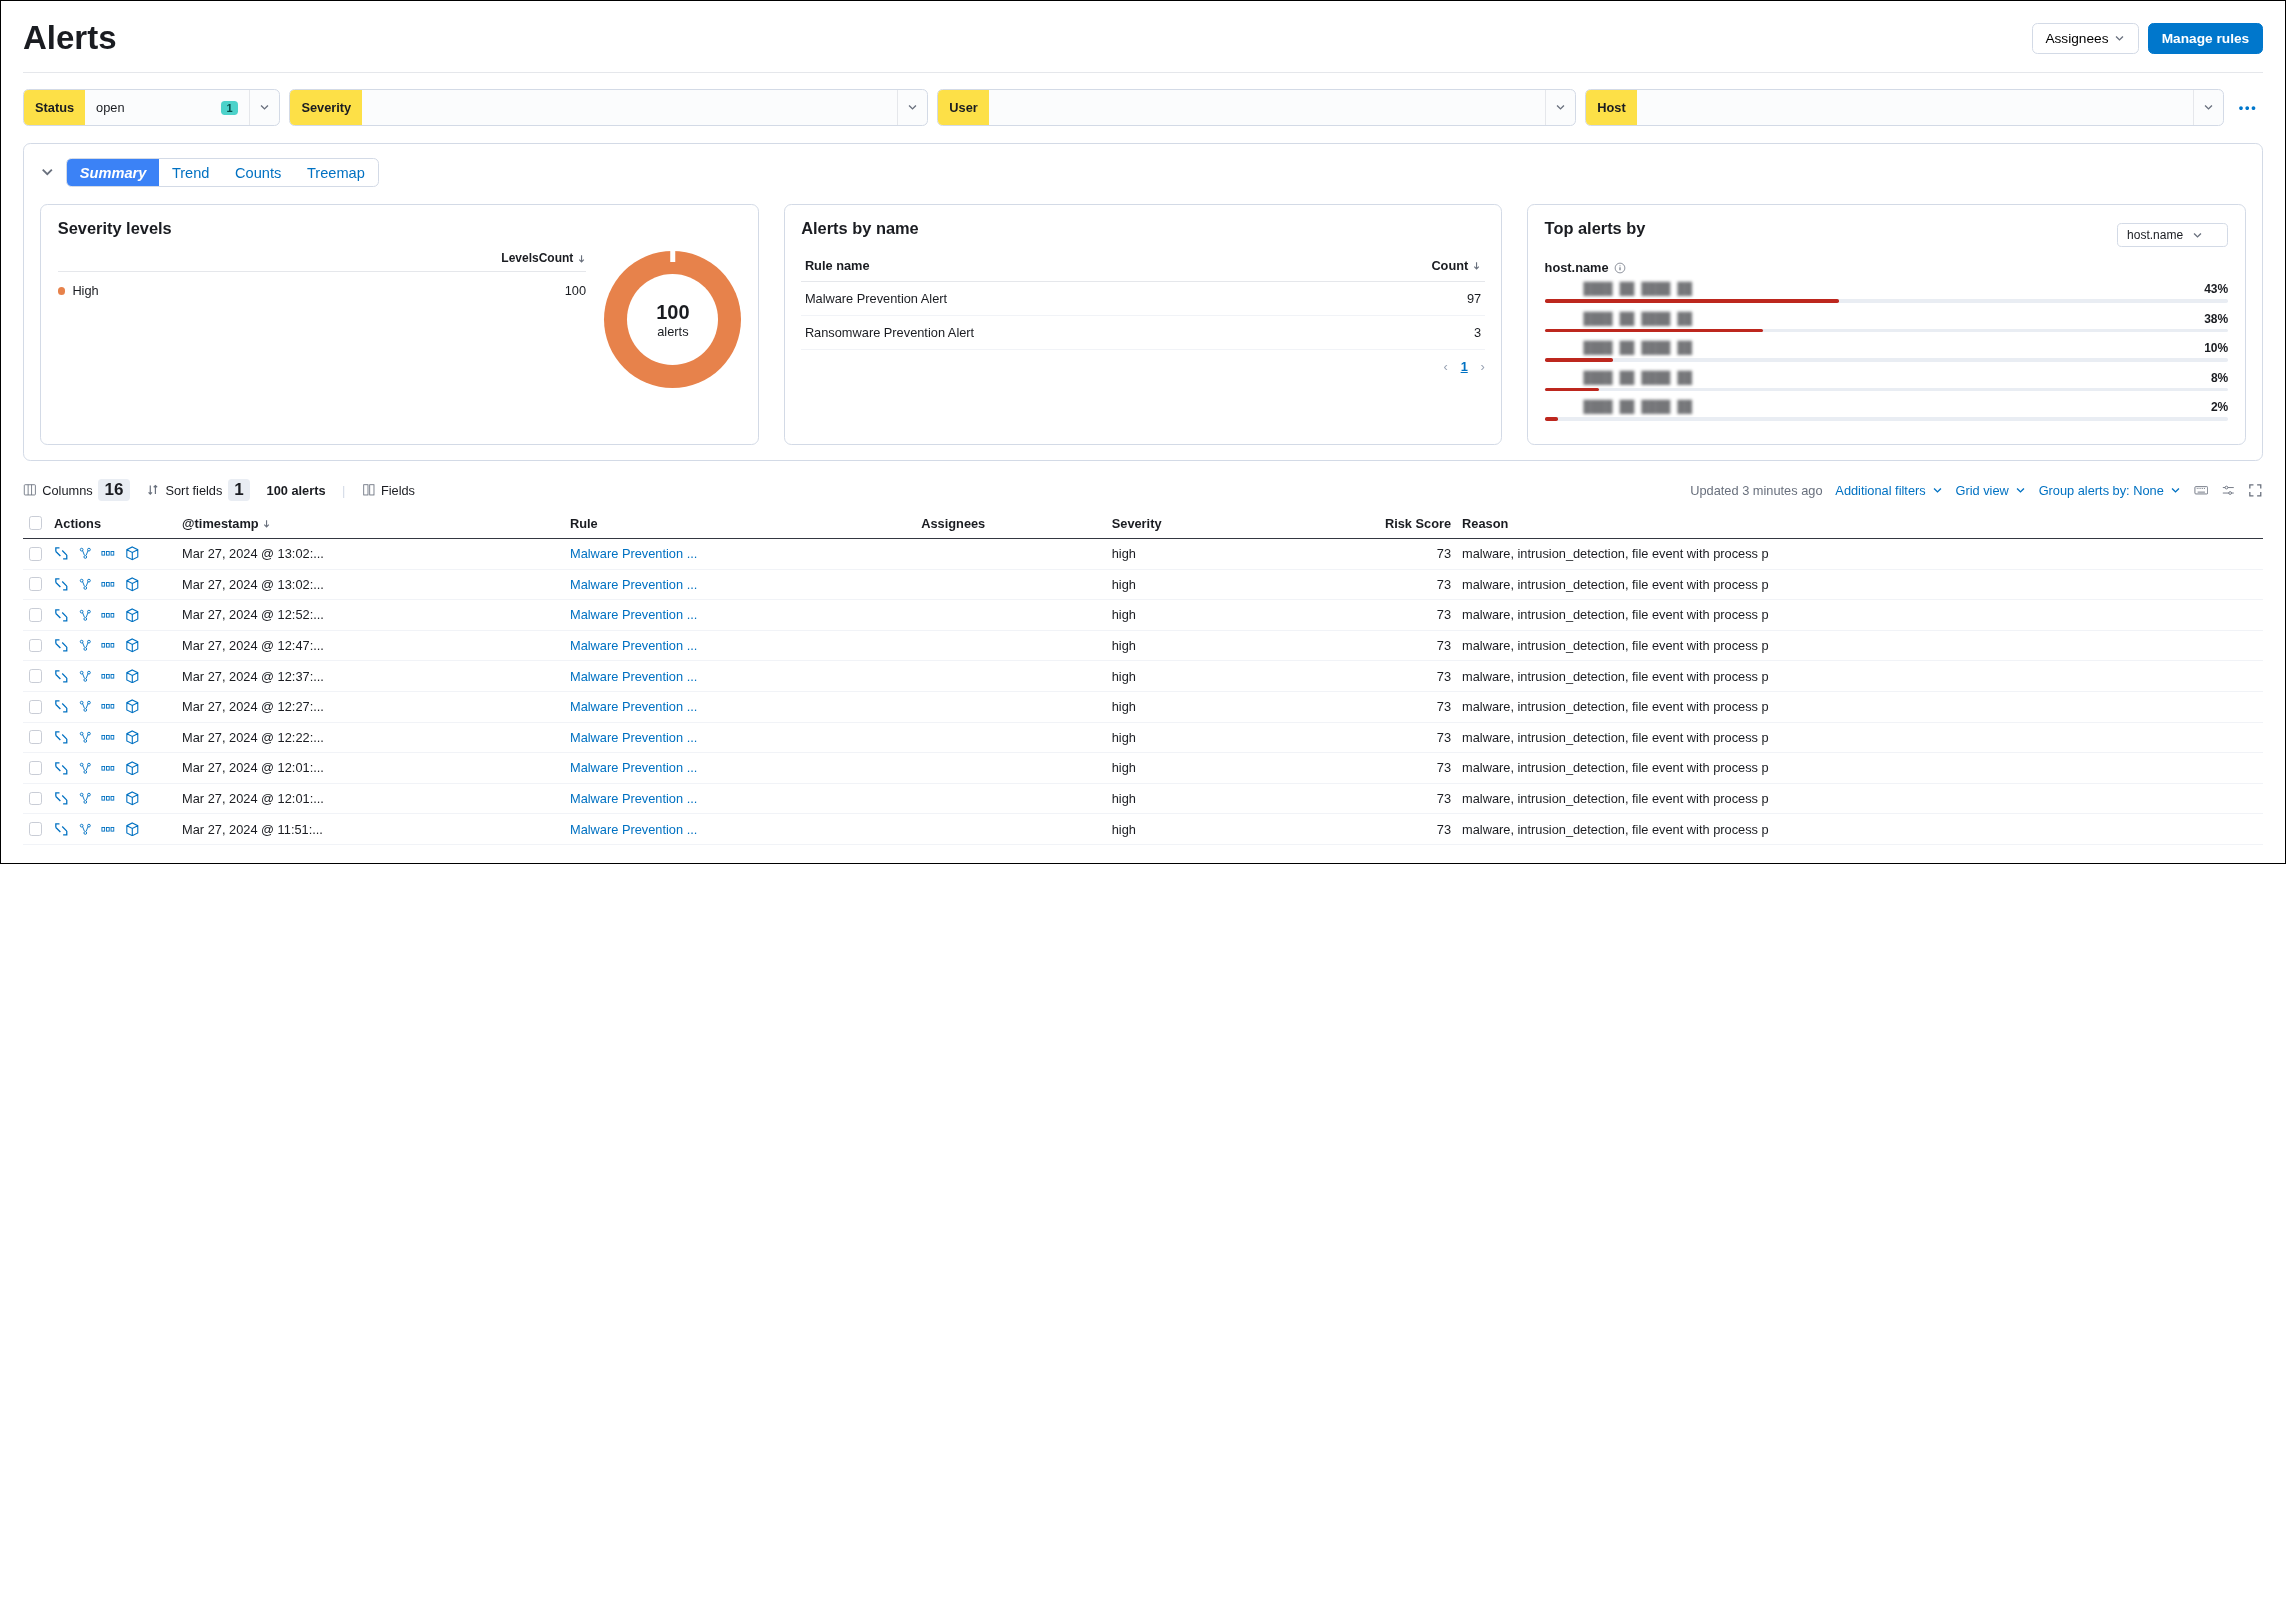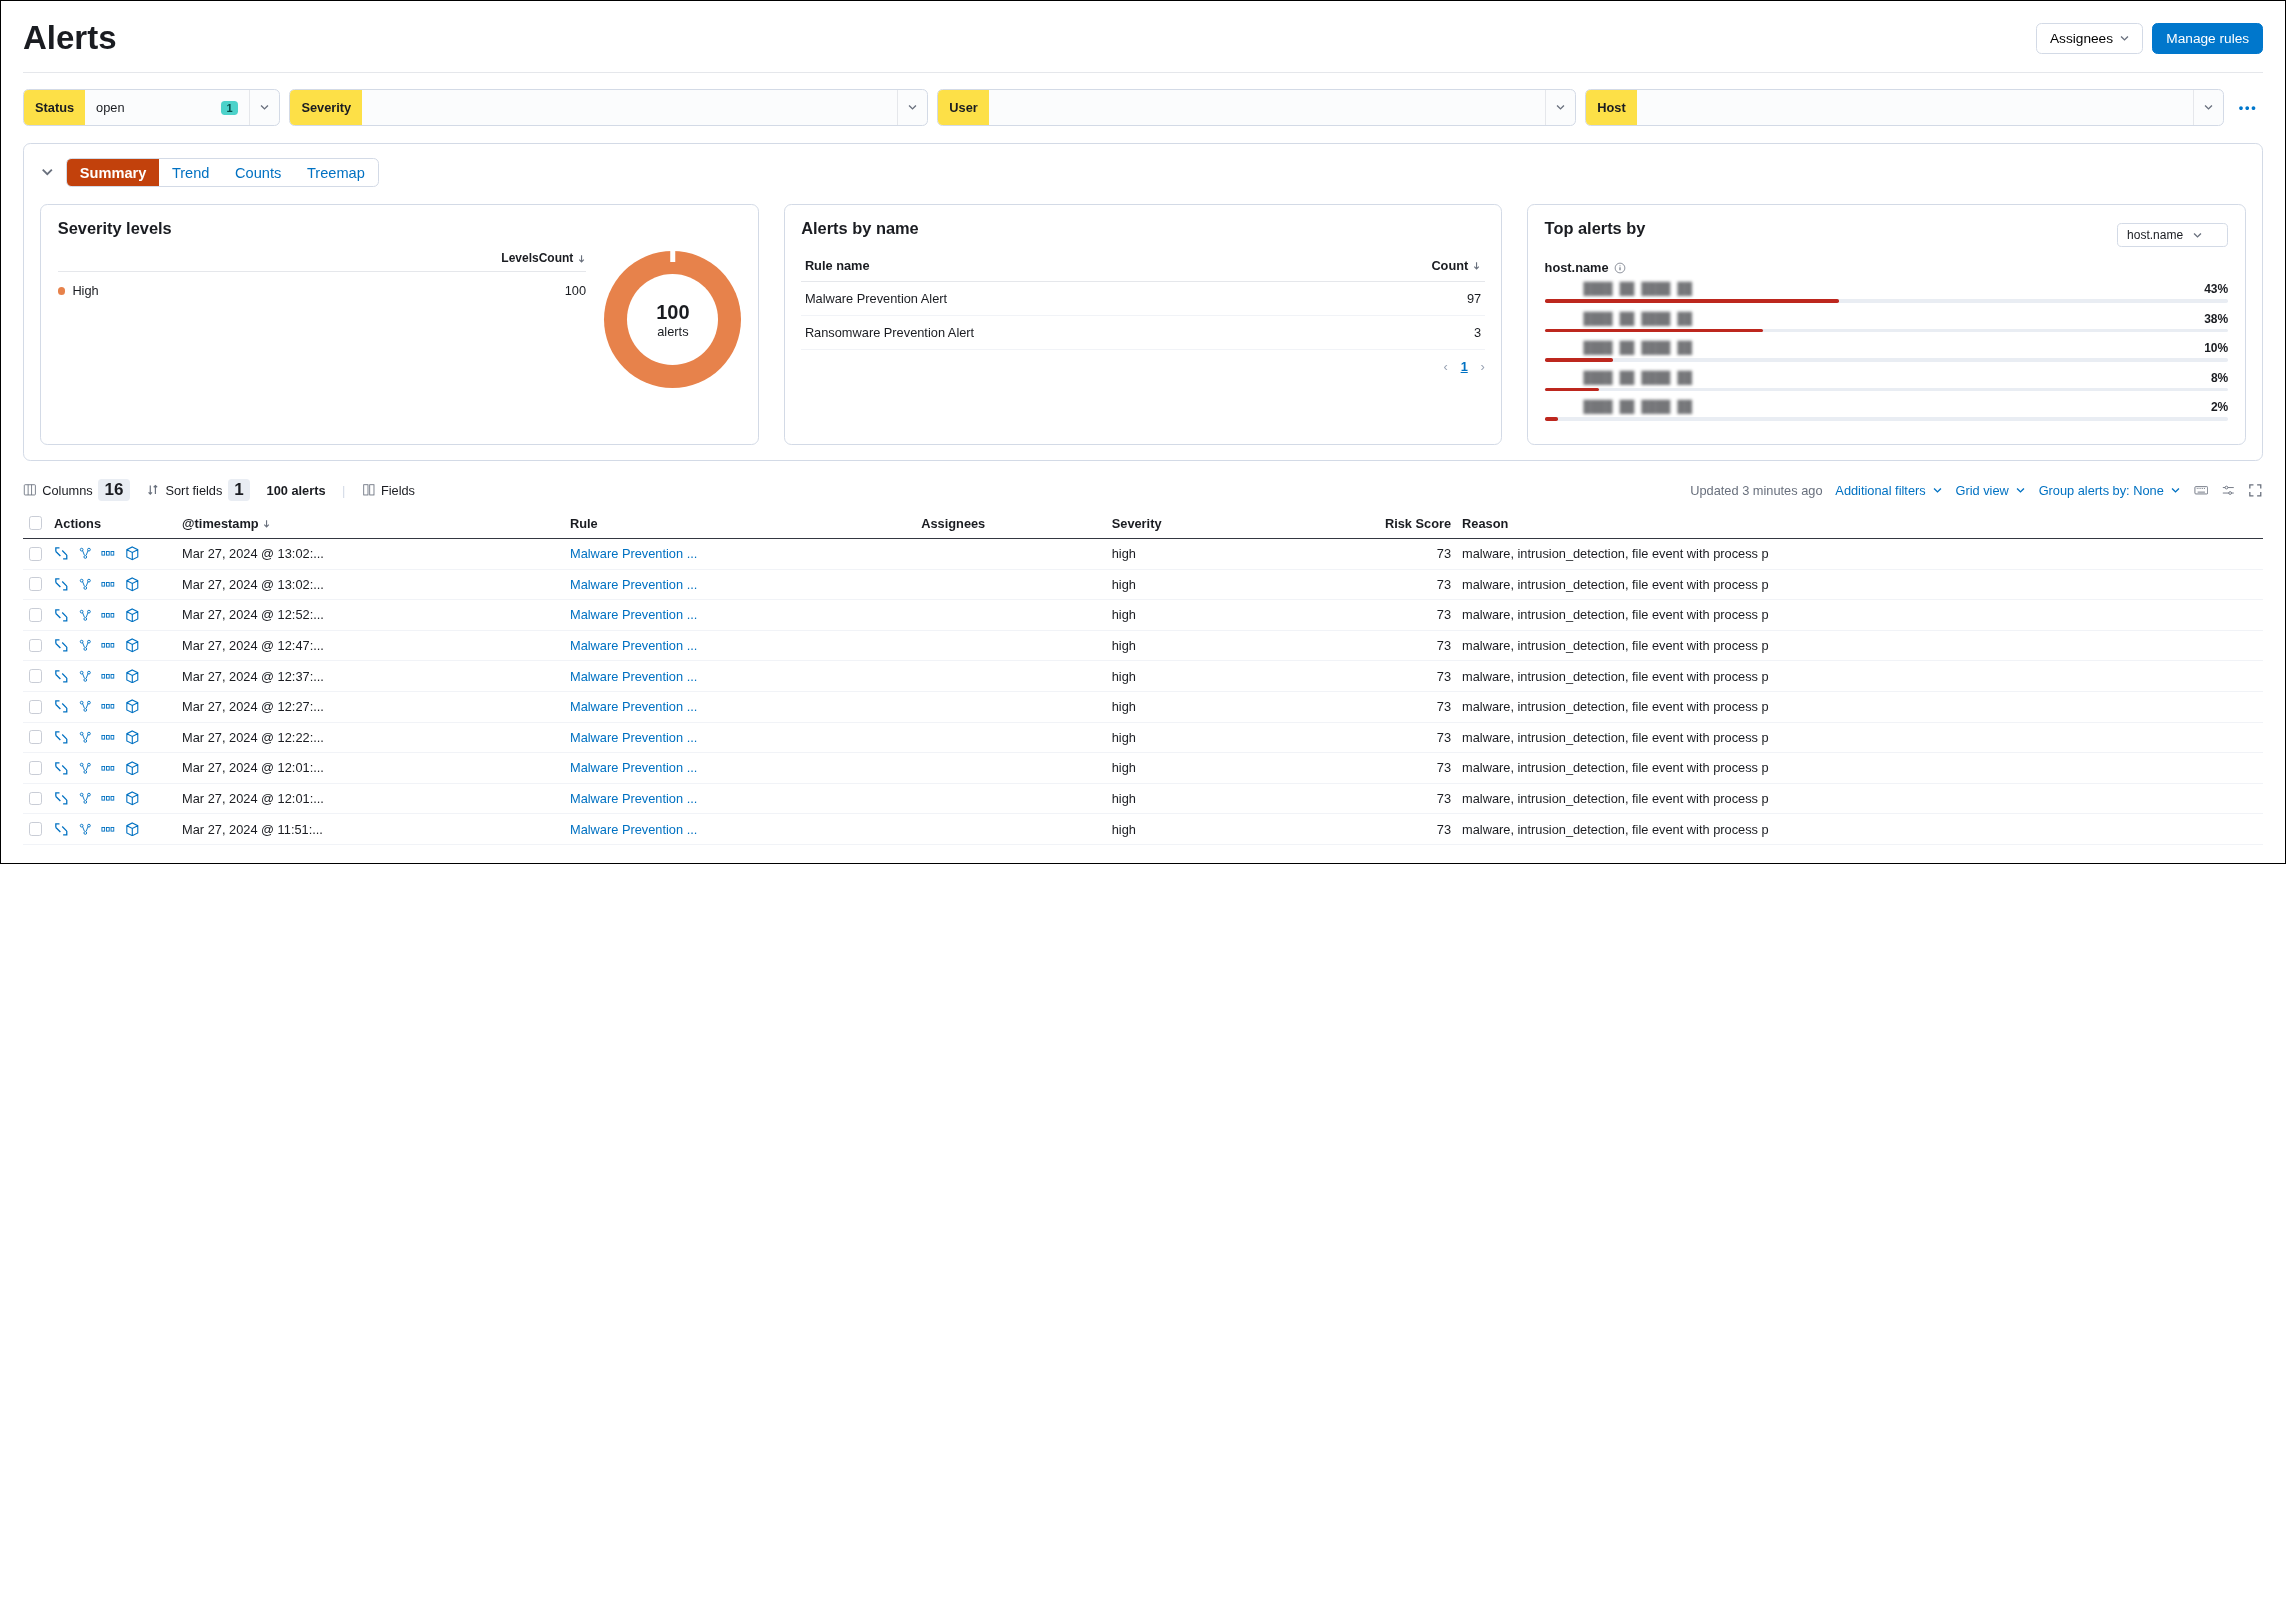--- a/index.html
+++ b/index.html
@@ -1,33 +1,33 @@
 <!DOCTYPE html>
 <html style="font-size:14.6px"><head>
 <meta charset="utf-8">
 <style>
 * { box-sizing: border-box; margin: 0; padding: 0; }
 body { font-family: -apple-system, BlinkMacSystemFont, "Segoe UI", Helvetica, Arial, sans-serif; background: #fff; color: #1a1c21; font-size: 12.8px; padding: 18.3px 22px; border: 1.8px solid #000; }
 .header { display: flex; justify-content: space-between; align-items: center; padding-bottom: 14.6px; border-bottom: 0.9px solid #e5e7eb; margin-bottom: 16.4px; }
 .header h1 { font-size: 33px; font-weight: 700; }
 .header-actions { display: flex; gap: 9.1px; align-items: center; }
 .btn { display: inline-flex; align-items: center; gap: 5.5px; padding: 7.3px 12.8px; border-radius: 5.5px; font-size: 13.7px; cursor: pointer; border: 0.9px solid #d3dae6; background: #fff; }
-.btn-primary { background: #0077cc; color: #fff; border-color: #0077cc; font-weight: 400; }
+.btn-primary { background: #0077cc; color: #fff; border-color: #0077cc; font-weight: 700; }
 .filters { display: flex; gap: 9.1px; align-items: center; margin-bottom: 16.4px; }
 .filter-pill { display: flex; align-items: stretch; border: 0.9px solid #d3dae6; border-radius: 5.5px; background: #fbfcfd; overflow: hidden; height: 37px; }
 .filter-label { background: #fde047; padding: 0 11px; display: flex; align-items: center; font-weight: 600; font-size: 12.8px; }
 .filter-value { padding: 0 11px; display: flex; align-items: center; gap: 7.3px; min-width: 110px; }
 .filter-chev { padding: 0 9.1px; display: flex; align-items: center; border-left: 0.9px solid #e5e7eb; }
 .badge-teal { background: #4dd2ca; color: #064e4a; font-weight:700; padding: 0.9px 5.5px; border-radius: 3.7px; font-size: 11px; }
 .more-dots { color:#0077cc; font-weight:700; letter-spacing:1.8px; cursor:pointer; padding:0 5.5px; }
 .panel { border: 0.9px solid #d3dae6; border-radius: 7.3px; padding: 14.6px 16.4px; margin-bottom: 18.3px; }
 .tabs-row { display: flex; align-items: center; gap: 11px; margin-bottom: 16.4px; }
 .tabs-box { display:inline-flex; border:0.9px solid #d3dae6; border-radius:5.5px; overflow:hidden; }
 .tab { padding: 5.5px 12.8px; font-size: 14.6px; color:#0071c2; cursor:pointer; }
-.tab.active { background:#c2410c; color:#fff; font-weight:600; }
+.tab.active { background:#3b82f6; color:#fff; font-weight:600;font-style:italic; }
 .cards { display: flex; gap: 25px; }
 .card { flex: 1; border: 0.9px solid #d3dae6; border-radius: 7.3px; padding: 14.6px 16.4px; }
 .card h3 { font-size: 16.4px; font-weight: 700; margin-bottom: 12.8px; }
 .sev-body { display:flex; gap:18.3px; align-items:flex-start; }
 .sev-table { flex:1; }
 .sev-header { display:flex; justify-content:flex-end; font-weight:600; font-size:12px; border-bottom:0.9px solid #e5e7eb; padding-bottom:5.5px; margin-bottom:7.3px; }
 .sev-row { display:flex; justify-content:space-between; font-size:12.8px; padding:3.7px 0; }
 .sev-dot { width:7.3px; height:7.3px; border-radius:50%; background:#e7824b; display:inline-block; margin-right:7.3px; }
 .donut-wrap { position:relative; width:137px; height:137px; }
 .donut { width:137px; height:137px; border-radius:50%; background:#e7824b; display:flex; align-items:center; justify-content:center; }

